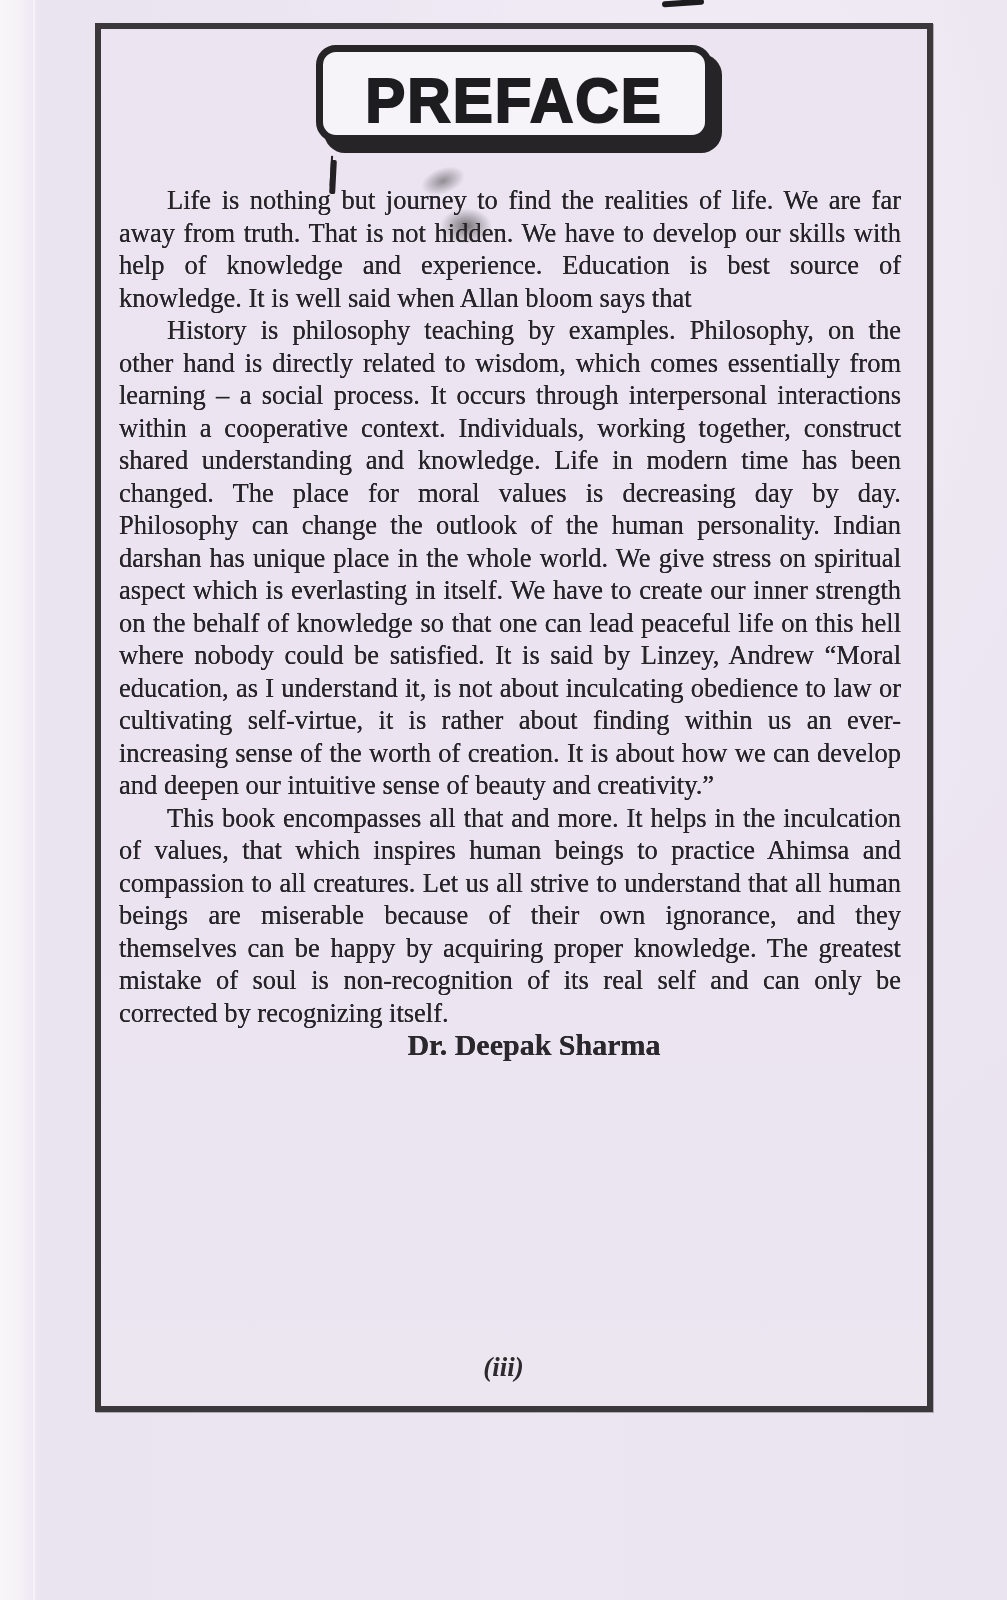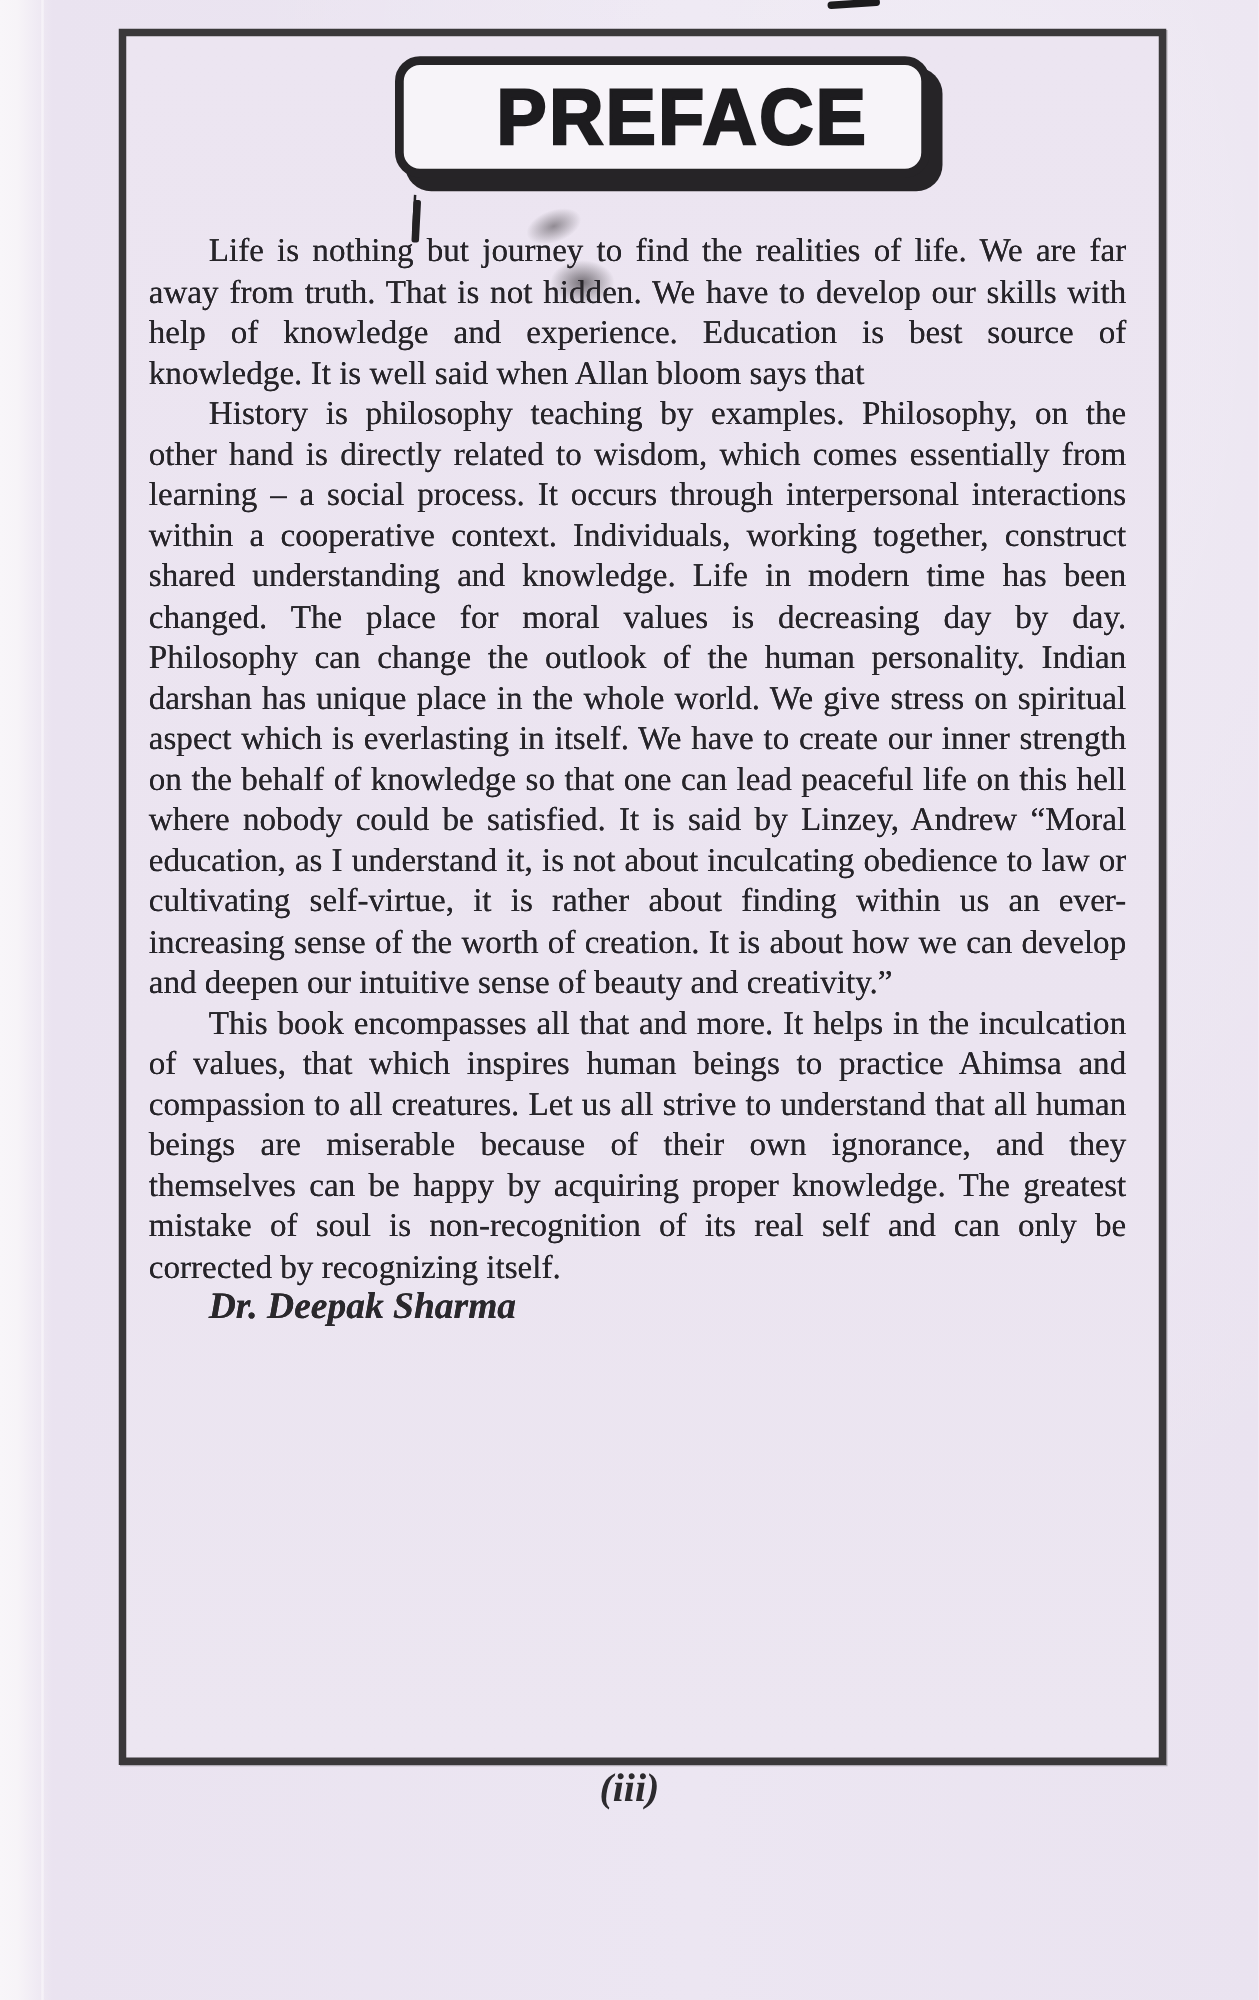--- a/index.html
+++ b/index.html
@@ -30,21 +30,21 @@
     margin: 16px auto 0 auto;
     width: 396px;
   }
   .badge {
     position: relative;
     width: 382px; height: 83px;
     border: 7px solid #262427;
     border-radius: 20px;
     background: #f7f4f9;
     box-shadow: 9px 10px 0 1px #262427;
-    display: flex; align-items: center; justify-content: center; padding-left: 32px;
+    display: flex; align-items: flex-end; justify-content: center;
   }
   .badge span {
     font-family: "Liberation Sans", sans-serif;
     font-weight: 700;
     font-size: 60px;
     letter-spacing: 2px;
     color: #1d1c1f;
     -webkit-text-stroke: 2px #1d1c1f;
     transform: scaleY(1.05);
   }
@@ -55,33 +55,32 @@
     line-height: 32.5px;
     text-align: justify;
     text-shadow: 0 0 0.4px #262429;
   }
   .text-block p {
     margin: 0;
     text-indent: 48px;
   }
   .signature {
     margin: 6px 0 0 0;
-    text-align: left;
+    text-align: center;
     font-weight: 700;
-    font-style: italic;
     font-size: 30px;
     color: #2a282c;
   }
   .pagenum {
     position: absolute;
-    left: 0; top: 1412px; width: 1007px;
+    left: 0; top: 1352px; width: 1007px;
     text-align: center;
     font-style: italic;
     font-weight: 700;
-    font-size: 32px;
+    font-size: 27px;
     color: #2c2a2e;
   }
   
   .artifact { position: absolute; pointer-events: none; }
   .squiggle-top {
     left: 662px; top: 0; width: 42px; height: 6px;
     background: #1c1b1d; transform: rotate(-4deg); border-radius: 3px;
   }
   .ink-mark {
     left: 330px; top: 160px; width: 6px; height: 34px;

